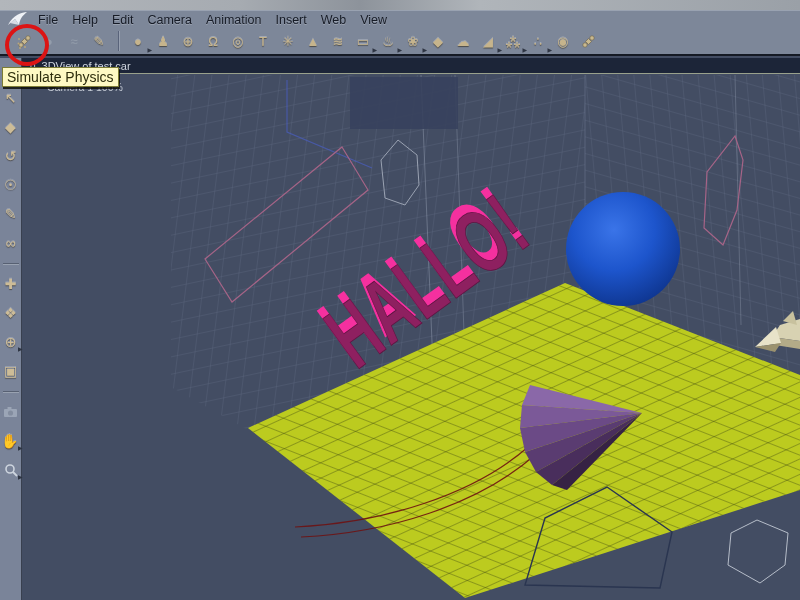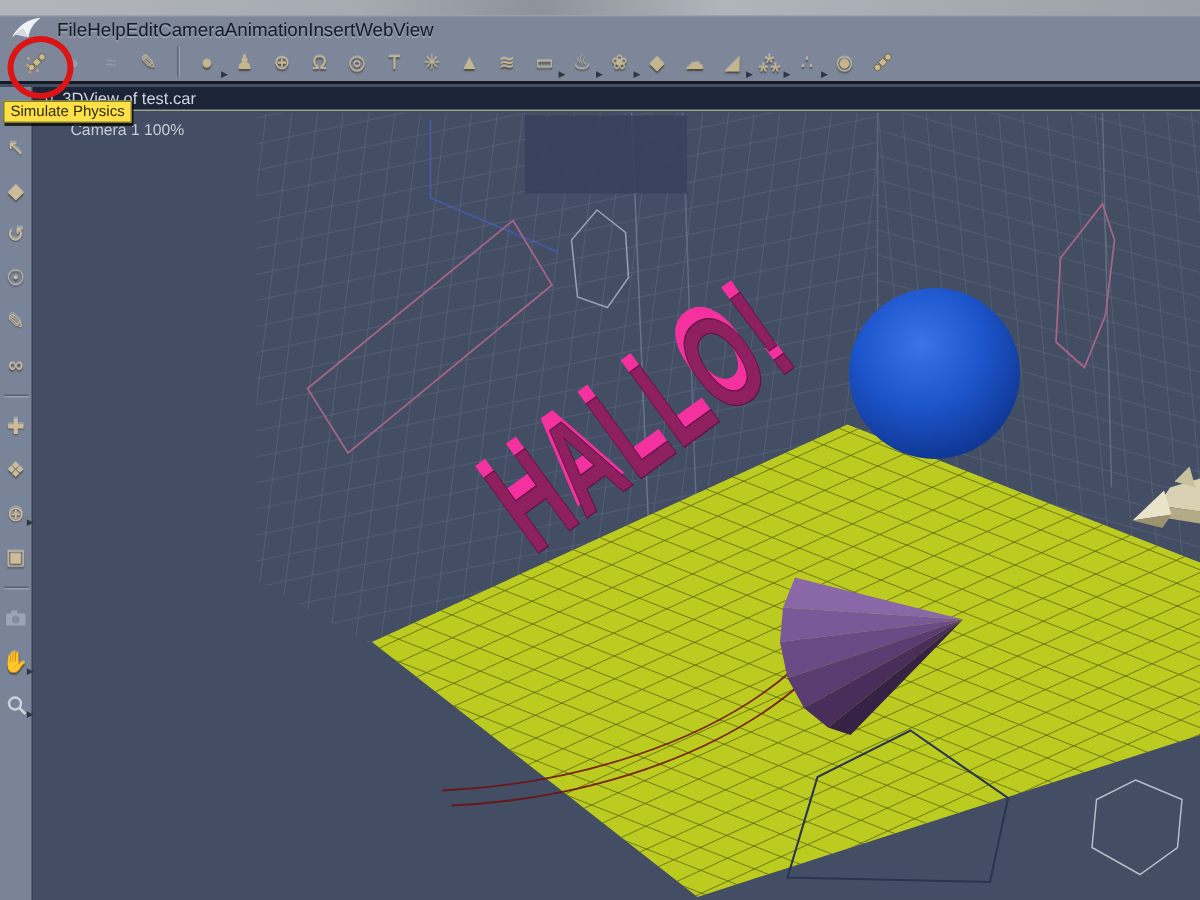--- a/index.html
+++ b/index.html
@@ -3,21 +3,21 @@
 <meta charset="utf-8">
 <style>
   html,body{margin:0;padding:0;background:#666;}
   #app{position:relative;width:800px;height:600px;overflow:hidden;
        font-family:"Liberation Sans",sans-serif;background:#434d63;}
 
   
   #top-strip{position:absolute;left:0;top:0;width:800px;height:10px;
     background:linear-gradient(90deg,#b2b6bb 0%,#a6abb1 30%,#8d939b 45%,#b0b5ba 60%,#9aa0a7 100%);}
   #menu-bar{position:absolute;left:0;top:10px;width:800px;height:18px;background:#7d8799;
-    border-top:1px solid #99a2b1;display:flex;align-items:center;padding-left:38px;box-sizing:border-box;}
+    border-top:1px solid #99a2b1;display:flex;align-items:center;gap:14px;padding-left:38px;box-sizing:border-box;}
   .menu-item{font-size:12.5px;color:#161b26;text-shadow:0 1px 0 rgba(255,255,255,.22);cursor:default;}
   #logo{position:absolute;left:6px;top:11px;width:24px;height:16px;}
   #toolbar{position:absolute;left:0;top:28px;width:800px;height:28px;background:#7d8799;
     border-bottom:2px solid #151a24;display:flex;align-items:center;gap:7px;padding-left:15px;box-sizing:border-box;}
   .tb-cell{position:relative;width:18px;height:22px;display:flex;align-items:center;justify-content:center;
     font-size:13px;color:#c6b48c;text-shadow:0 -1px 0 rgba(255,255,255,.28),0 1px 1px rgba(35,26,8,.55);}
   .tb-cell.disabled{color:#99a3b0;text-shadow:none;opacity:.8;}
   .tb-sep{width:1px;height:20px;background:#59637a;box-shadow:1px 0 0 #97a0b0;margin:0 3px;}
   .fly{position:absolute;right:-5px;bottom:-1px;font-size:6px;color:#2e3543;text-shadow:none;}
 
@@ -30,22 +30,22 @@
     border-right:1px solid #39404f;display:flex;flex-direction:column;align-items:center;padding-top:28px;box-sizing:border-box;}
   .sb-cell{position:relative;width:20px;height:24px;margin-bottom:5px;display:flex;align-items:center;justify-content:center;
     font-size:14px;color:#cdbc97;text-shadow:0 -1px 0 rgba(255,255,255,.25),0 1px 1px rgba(35,26,8,.5);}
   .sb-cell.disabled{color:#a5aebb;text-shadow:none;opacity:.75;}
   .sb-sep{width:16px;height:1px;background:#576072;box-shadow:0 1px 0 #99a2b1;margin:3px 0 8px 0;}
   .sb-fly{position:absolute;right:-2px;bottom:2px;font-size:6px;color:#2e3543;text-shadow:none;}
 
   #viewport{position:absolute;left:23px;top:75px;width:777px;height:525px;}
   #camera-label{position:absolute;left:47px;top:81px;font-size:10.5px;color:#c6ccd6;z-index:5;}
 
-  #tooltip{position:absolute;left:2px;top:67px;z-index:30;background:#fde047;border:1px solid #7d7d35;
-    box-shadow:1px 2px 0 rgba(10,10,4,.8);font-size:10px;color:#2d2d0c;padding:1px 4px;white-space:nowrap;}
+  #tooltip{position:absolute;left:2px;top:67px;z-index:30;background:#fef9c3;border:1px solid #7d7d35;
+    box-shadow:1px 2px 0 rgba(10,10,4,.8);font-size:14px;color:#2d2d0c;padding:1px 4px;white-space:nowrap;}
   #annotation{position:absolute;left:5px;top:24px;width:36px;height:34px;border:4px solid #dc1414;
     border-radius:50%;z-index:40;pointer-events:none;}
 </style>
 </head>
 <body>
 
 <div id="app">
 
   <div id="top-strip"></div>
 

